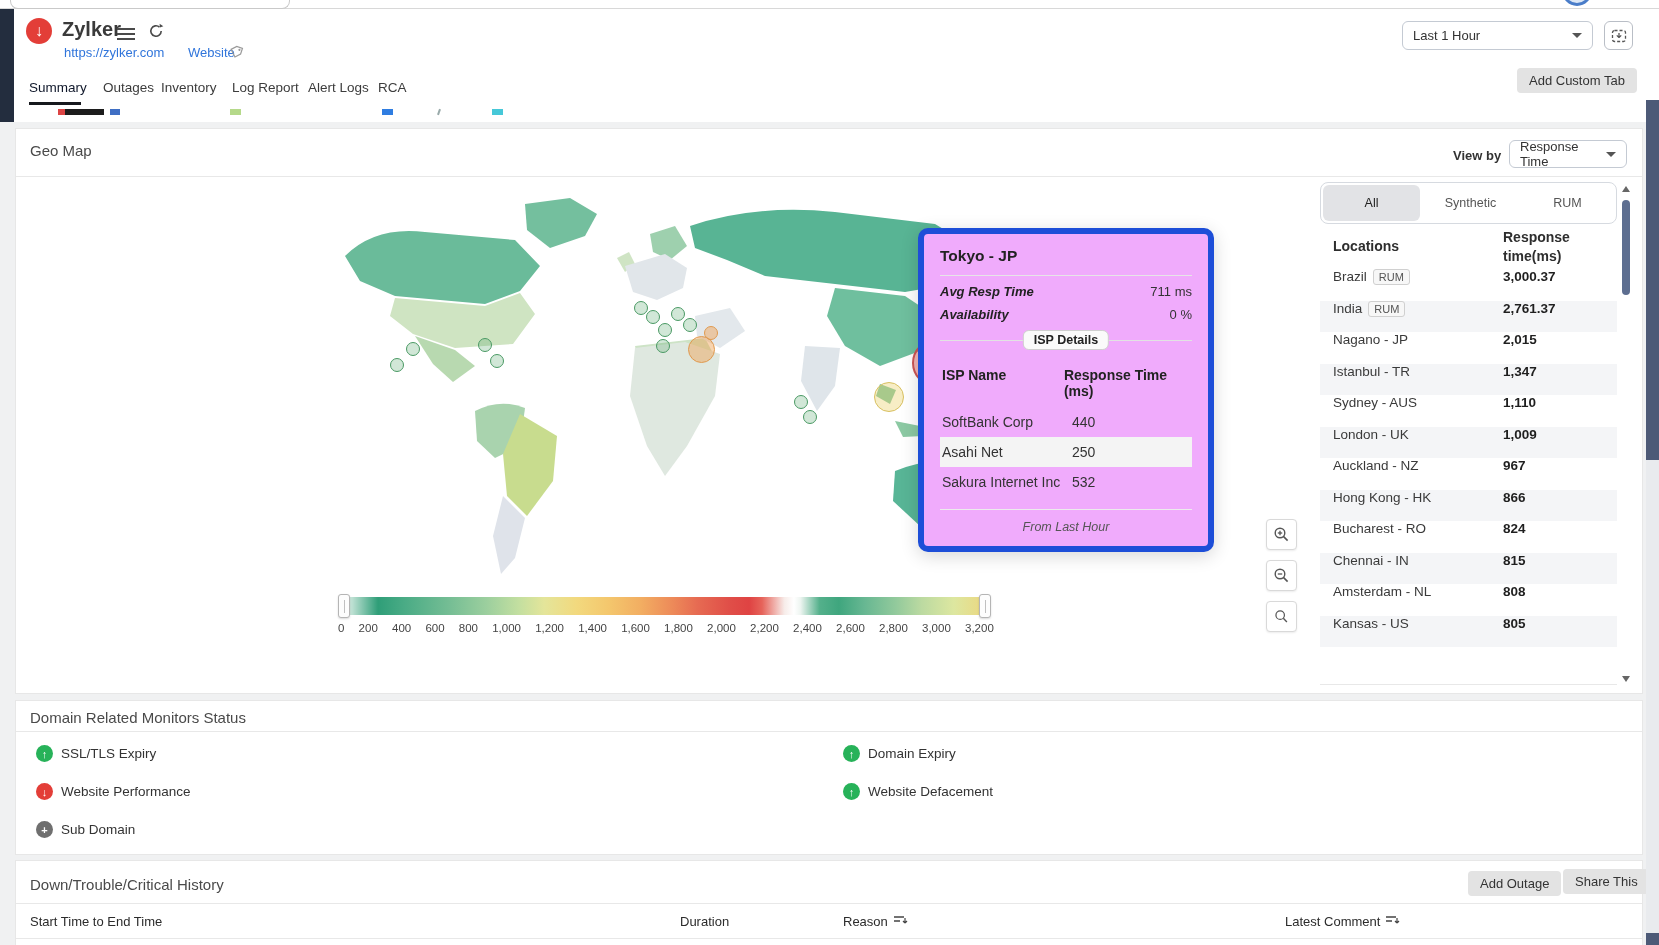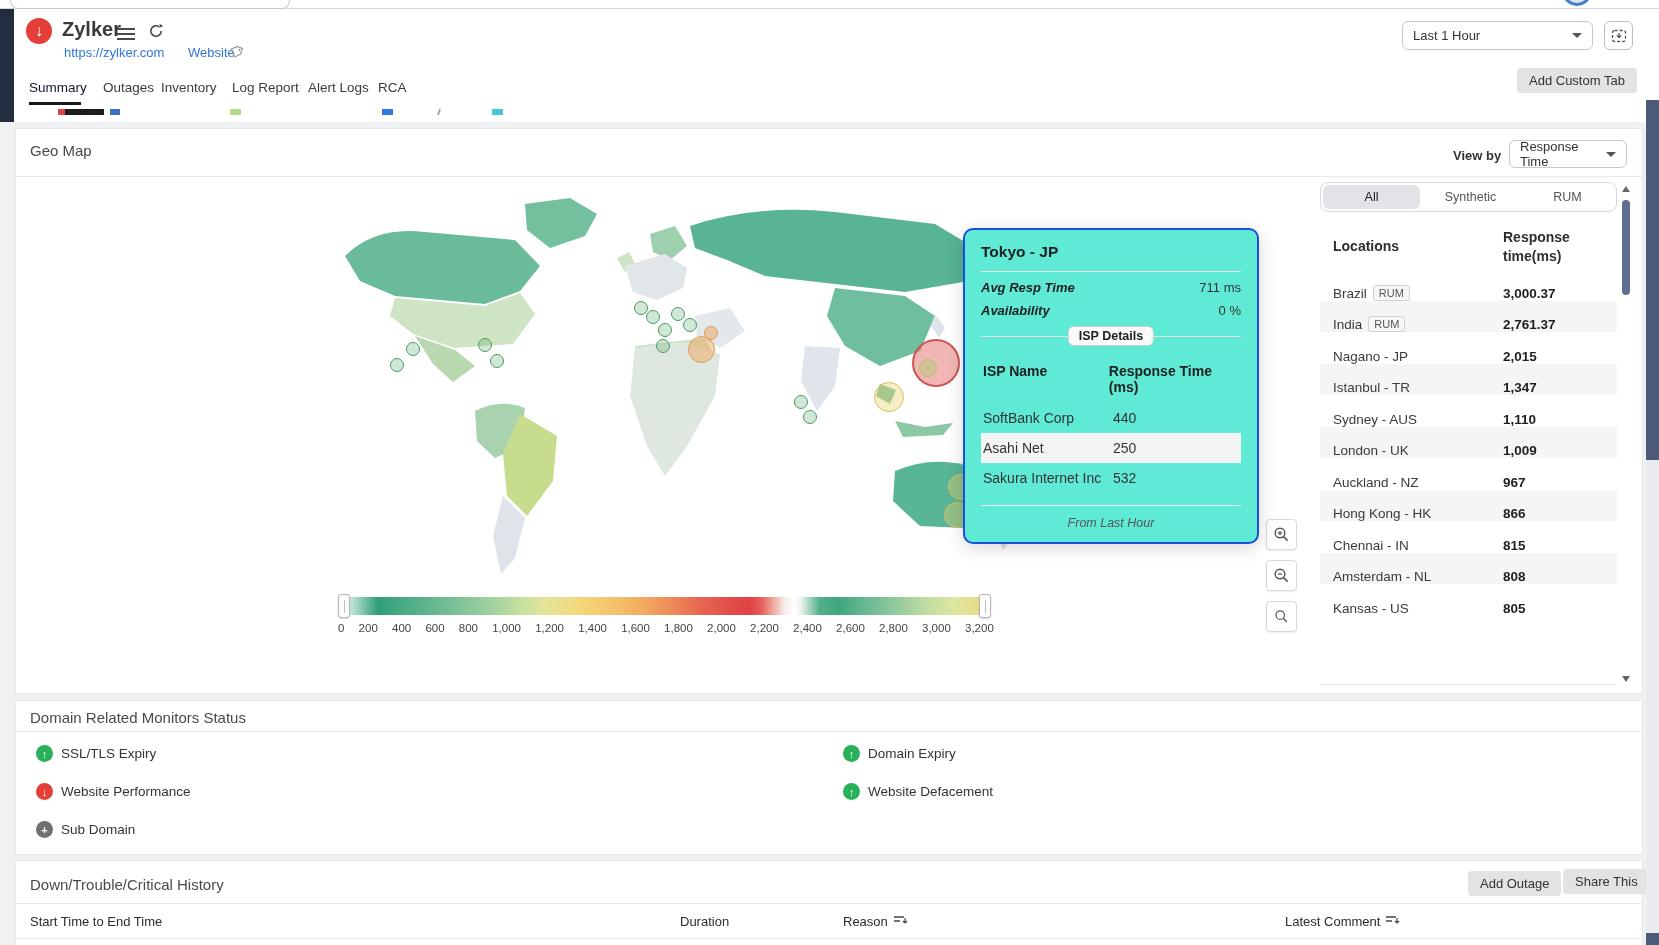--- a/index.html
+++ b/index.html
@@ -54,41 +54,41 @@
   .m-red { background:rgba(226,92,92,.45); border:2px solid #cc5555;}
   .m-inner { background:rgba(180,200,120,.55); border:1.5px solid #b7c06a;}
   .zoom-btn { position:absolute; left:1266px; width:31px; height:31px; background:#fff; border:1px solid #d9d9d9; border-radius:4px; display:flex; align-items:center; justify-content:center; box-shadow:0 1px 2px rgba(0,0,0,.08); z-index:10; cursor:pointer;}
   
   .scale-bar { position:absolute; left:346px; top:597px; width:640px; height:18px; z-index:5;
     background:linear-gradient(to right,#dff0e8 0%,#2f9e78 5%,#49ab85 9%,#74bd94 16%,#9ccf9e 22%,#c3dfa0 27%,#e4e59a 31%,#f2d97e 36%,#f4c76d 41%,#f2ae62 46%,#ed8a59 51%,#e66a52 55%,#e04e48 60%,#df4343 63%,#e6635a 65%,#f7ece9 68.5%,#ffffff 70%,#eef5f1 71%,#54b08b 74%,#3fa67e 77%,#67b792 81%,#93ca9c 86%,#bcdaa1 90%,#dde7a0 95%,#ecd77f 100%);}
   .scale-handle { position:absolute; top:594px; width:12px; height:24px; background:#fdfdfd; border:1px solid #b5b5b5; border-radius:3px; box-shadow:0 1px 2px rgba(0,0,0,.15); z-index:6; cursor:ew-resize;}
   .scale-handle::after { content:""; position:absolute; left:5px; top:5px; width:1px; height:13px; background:#c0c0c0;}
   .scale-ticks { position:absolute; left:338px; top:622px; width:656px; display:flex; justify-content:space-between; font-size:11.5px; color:#444; z-index:5;}
   
-  .tooltip { position:absolute; left:963px; top:228px; width:296px; background:#5eead4; border:2px solid #1d4ed8; border-radius:10px; box-shadow:0 4px 18px rgba(0,0,0,.16); z-index:30; padding:13px 16px 12px 16px;}
+  .tooltip { position:absolute; left:918px; top:228px; width:296px; background:#f0abfc; border:6px solid #1d4ed8; border-radius:10px; box-shadow:0 4px 18px rgba(0,0,0,.16); z-index:30; padding:13px 16px 12px 16px;}
   .tt-title { font-size:15.5px; font-weight:bold; color:#222; padding-bottom:10px; border-bottom:1px solid #e6e6e6;}
   .tt-row { display:flex; justify-content:space-between; font-size:13px; margin-top:8px;}
   .tt-row .lab { font-weight:bold; color:#222;font-style:italic;}
   .tt-row .val { color:#333;}
   .tt-sep { position:relative; margin-top:18px; border-top:1px solid #e2e2e2;}
   .tt-chip { position:absolute; left:50%; top:-11px; transform:translateX(-50%); background:#fafafa; border:1px solid #cfcfcf; border-radius:6px; padding:2px 10px; font-size:12.5px; font-weight:bold; color:#222; white-space:nowrap;}
   .isp-table { margin-top:22px; font-size:14px;}
   .isp-hrow { display:flex; font-weight:bold; color:#222; padding:4px 0 8px 2px;}
   .isp-row { display:flex; padding:7px 0 7px 2px; color:#333;}
   .isp-row.shade { background:#f4f4f4;}
   .isp-c1 { width:130px;}
   .tt-footer { margin-top:12px; padding-top:10px; border-top:1px solid #ececec; text-align:center; font-style:italic; font-size:12.5px; color:#555;}
   
-  .seg { position:absolute; left:1320px; top:182px; width:297px; height:30px; border:1px solid #d6dae0; border-radius:8px; background:#fff; display:flex; z-index:5;}
+  .seg { position:absolute; left:1320px; top:182px; width:297px; height:42px; border:1px solid #d6dae0; border-radius:8px; background:#fff; display:flex; z-index:5;}
   .seg-item { flex:1; display:flex; align-items:center; justify-content:center; font-size:12.5px; color:#555; cursor:pointer;}
   .seg-item.active { background:#e2e3e6; border-radius:6px; margin:2px; color:#222;}
   .panel-head-loc { position:absolute; left:1333px; top:238px; font-size:14px; font-weight:600; color:#2e2e2e; z-index:5;}
   .panel-head-rt { position:absolute; left:1503px; top:228px; width:100px; font-size:14px; font-weight:600; color:#2e2e2e; line-height:19px; z-index:5;}
   .loc-rows { position:absolute; left:1320px; top:269px; width:297px; z-index:5;}
-  .loc-row { position:relative; height:31.5px; display:flex; align-items:flex-end;}
+  .loc-row { position:relative; height:31.5px; display:flex; align-items:flex-start;}
   .loc-row:nth-child(even) { background:#f4f5f7;}
   .loc-name { margin-left:13px; font-size:13.5px; color:#3a3a3a;}
   .rum-chip { margin-left:6px; font-size:11px; color:#555; background:#f7f7f7; border:1px solid #d0d0d0; border-radius:3px; padding:1px 5px;}
   .loc-val { position:absolute; left:183px; font-size:13.5px; font-weight:bold; color:#1f1f1f;}
   .panel-scroll { position:absolute; left:1621px; top:184px; width:11px; height:500px; z-index:6;}
   .ps-thumb { position:absolute; left:1px; top:16px; width:8px; height:95px; background:#5d6e90; border-radius:4px; cursor:grab;}
   .tri-up { width:0; height:0; border-left:4px solid transparent; border-right:4px solid transparent; border-bottom:6px solid #666; position:absolute; left:1px; top:2px;}
   .tri-down { width:0; height:0; border-left:4px solid transparent; border-right:4px solid transparent; border-top:6px solid #666; position:absolute; left:1px; bottom:2px;}
   
   .dm-item { position:absolute; display:flex; align-items:center; z-index:4;}
@@ -339,20 +339,24 @@
     </div>
     <div class="loc-row">
       <span class="loc-name">Auckland - NZ</span>
       <span class="loc-val">967</span>
     </div>
     <div class="loc-row">
       <span class="loc-name">Hong Kong - HK</span>
       <span class="loc-val">866</span>
     </div>
     <div class="loc-row">
+      <span class="loc-name">Bucharest - RO</span>
+      <span class="loc-val">824</span>
+    </div>
+    <div class="loc-row">
       <span class="loc-name">Chennai - IN</span>
       <span class="loc-val">815</span>
     </div>
     <div class="loc-row">
       <span class="loc-name">Amsterdam - NL</span>
       <span class="loc-val">808</span>
     </div>
     <div class="loc-row">
       <span class="loc-name">Kansas - US</span>
       <span class="loc-val">805</span>

